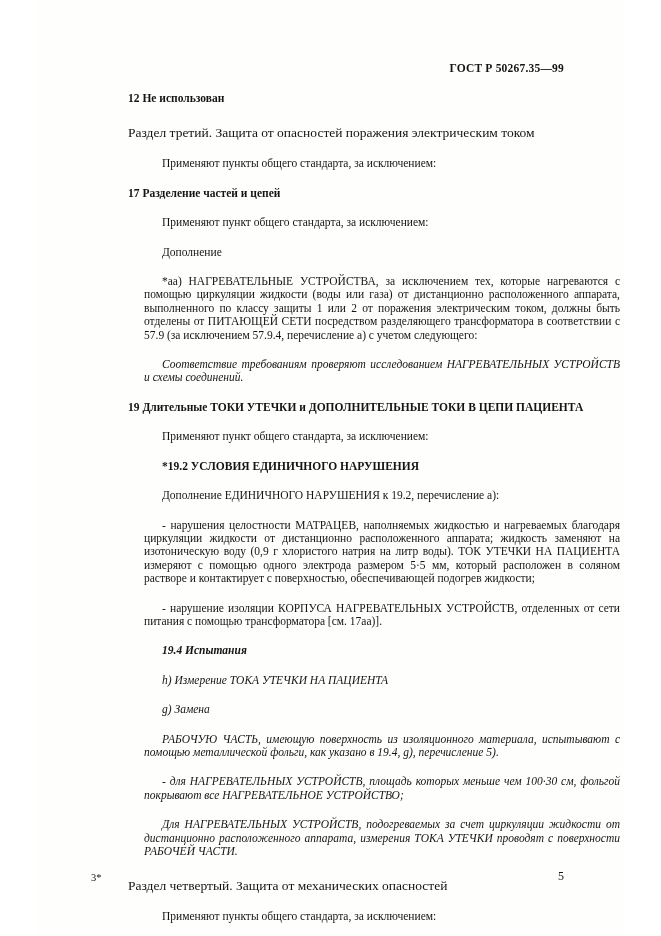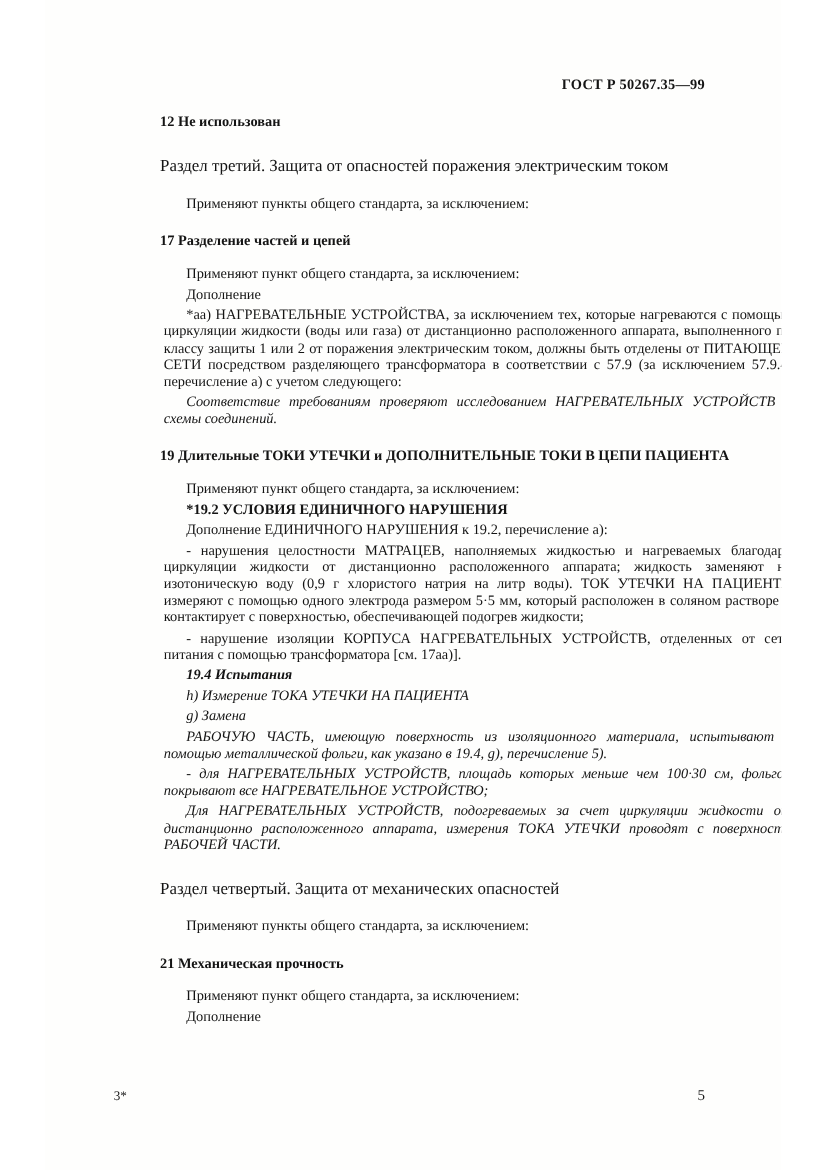--- a/index.html
+++ b/index.html
@@ -25,21 +25,21 @@
     font-weight: bold;
     letter-spacing: 0.2px;
   }
   .content {
     position: absolute;
     top: 92px;
     left: 92px;
     width: 508px;
   }
   .content p {
-    margin: 3px;
+    margin: 16px;
     font-size: 11.5px;
     line-height: 13.4px;
   }
   .content > :first-child {
     margin-top: 0 !important;
   }
   .p-body {
     text-align: justify;
     text-indent: 18px;
   }

